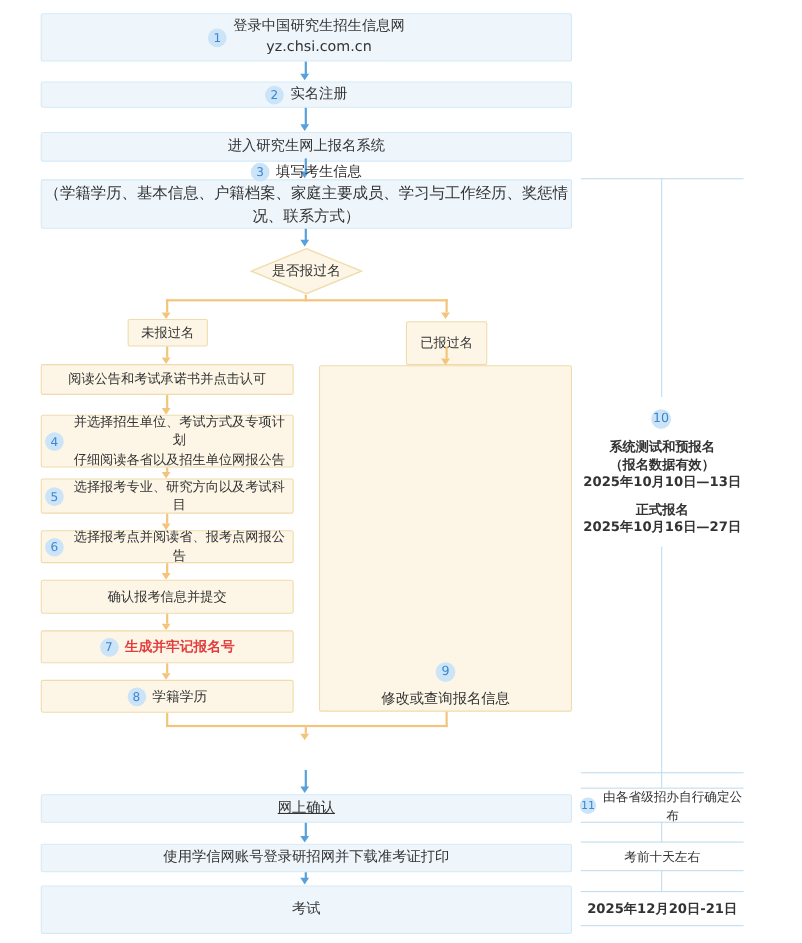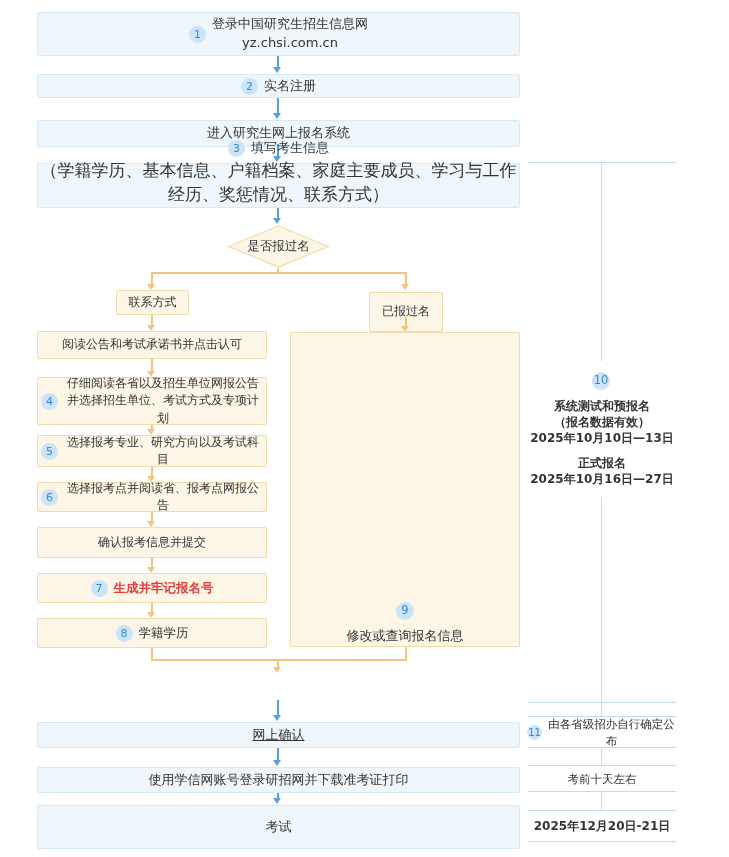--- a/index.html
+++ b/index.html
@@ -18,21 +18,21 @@
   .badge-lg{width:18px;height:18px;font-size:11.5px;}
   .badge-sm{width:15px;height:15px;font-size:10px;}
   .vline{position:absolute;width:2px;}
   .hline{position:absolute;height:2px;}
   .vb{background:#58a0dc;} .vo{background:#f3c57c;}
   .head{position:absolute;width:0;height:0;border-left:4.5px solid transparent;border-right:4.5px solid transparent;}
   .head-b{border-top:6px solid #58a0dc;}
   .head-o{border-top:6px solid #f3c57c;}
   .sline{position:absolute;background:#c2ddee;}
   .red{color:#e23d3c;font-weight:bold;}
-  .detail{font-size:17px;}
+  .detail{font-size:14px;}
   .small{font-size:12px;}
   .side-txt{font-size:11.5px;color:#333;}
   .side-bold{font-weight:bold;font-size:12px;}
   .tl-block{display:flex;flex-direction:column;align-items:center;text-align:center;
             font-weight:bold;font-size:12px;line-height:16px;color:#333;}
 </style>
 </head>
 <body>
 
 <div id="stage">
@@ -83,36 +83,36 @@
   </svg>
   <div class="bx" style="left:227px;top:225px;width:103px;height:43px;font-size:12.5px;background:transparent;border:none;">是否报过名</div>
 
   <div class="vline vo" style="left:277px;top:268px;height:6px;"></div>
   <div class="hline vo" style="left:151px;top:272px;width:256px;"></div>
   <div class="vline vo" style="left:151px;top:272px;height:12px;"></div>
   <div class="head head-o" style="left:147px;top:284px;"></div>
   <div class="vline vo" style="left:405px;top:272px;height:12px;"></div>
   <div class="head head-o" style="left:401px;top:284px;"></div>
 
-  <div class="bx bx-orange small" style="left:116px;top:290px;width:73px;height:25px;">联系方式</div>
+  <div class="bx bx-orange small" style="left:116px;top:290px;width:73px;height:25px;">未报过名</div>
   <div class="bx bx-orange small" style="left:369px;top:292px;width:74px;height:40px;">已报过名</div>
 
   <div class="vline vo" style="left:151px;top:315px;height:10px;"></div>
   <div class="head head-o" style="left:147px;top:325px;"></div>
 
   <div class="bx bx-orange small" style="left:37px;top:331px;width:230px;height:28px;">阅读公告和考试承诺书并点击认可</div>
 
   <div class="vline vo" style="left:151px;top:359px;height:12px;"></div>
   <div class="head head-o" style="left:147px;top:371px;"></div>
 
   <div class="bx bx-orange" style="left:37px;top:377px;width:230px;height:48px;font-size:12px;gap:5px;padding:0 3px;">
     <span class="badge">4</span>
     <div class="col">
+      <span>并选择招生单位、考试方式及专项计划</span>
       <span>仔细阅读各省以及招生单位网报公告</span>
-      <span>并选择招生单位、考试方式及专项计划</span>
     </div>
   </div>
 
   <div class="vline vo" style="left:151px;top:425px;height:4px;"></div>
   <div class="head head-o" style="left:147px;top:429px;"></div>
 
   <div class="bx bx-orange" style="left:37px;top:435px;width:230px;height:32px;font-size:12px;gap:5px;padding:0 3px;">
     <span class="badge">5</span>
     <span>选择报考专业、研究方向以及考试科目</span>
   </div>

